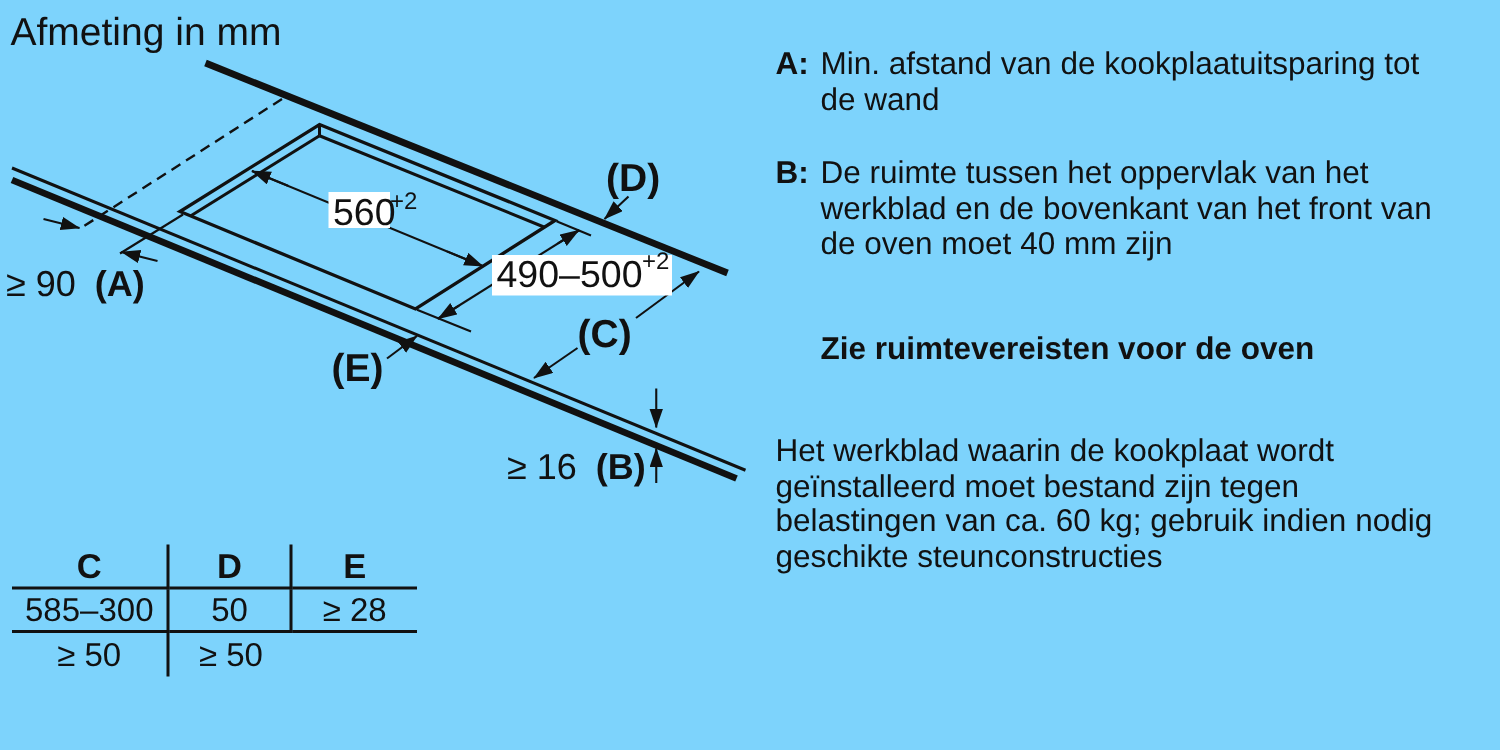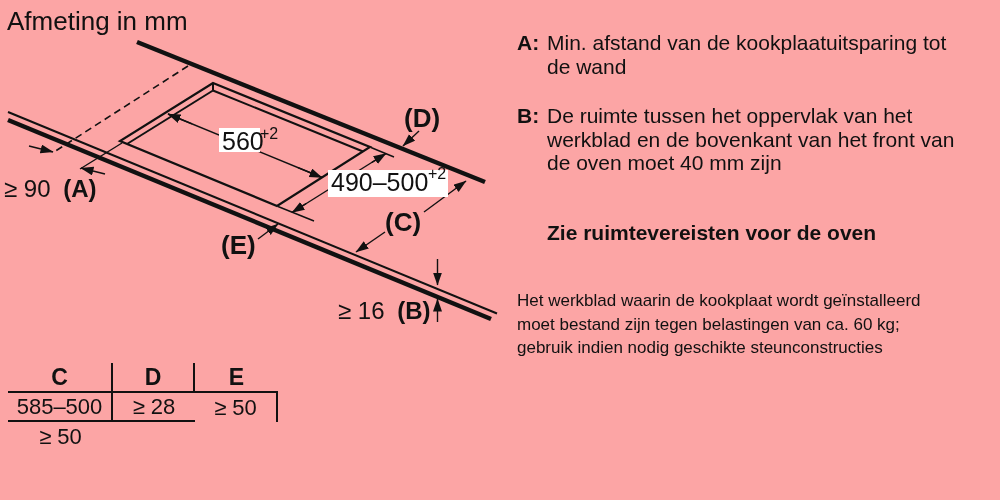--- a/index.html
+++ b/index.html
@@ -1,21 +1,21 @@
 <!DOCTYPE html>
 <html><head>
 <meta charset="utf-8">
 <style>
   * { margin: 0; padding: 0; box-sizing: border-box; }
   html, body { background: #ffffff; }
   .page {
     position: relative;
     width: 1000px;
     height: 500px;
-    background: #fca5a5;
+    background: #7dd3fc;
     font-family: "Liberation Sans", sans-serif;
     color: #111111;
     overflow: hidden;
     padding-left: 40px;
   }
   .title {
     position: absolute;
     left: 7px; top: 6px;
     font-size: 26px;
     line-height: 30px;
@@ -51,21 +51,21 @@
     font-size: 21px;
     line-height: 23.5px;
     color: #111111;
     display: flex;
   }
   .note .lbl { width: 30px; font-weight: bold; flex: 0 0 30px; }
   .note .txt { width: 408px; }
   .note-a { left: 517px; top: 31px; }
   .note-b { left: 517px; top: 104px; }
   .note-see { position: absolute; left: 547px; top: 221px; font-size: 21px; line-height: 23.5px; font-weight: bold; }
-  .note-load { position: absolute; left: 517px; top: 289px; width: 442px; font-size: 17px; line-height: 23.5px; }
+  .note-load { position: absolute; left: 517px; top: 289px; width: 442px; font-size: 21px; line-height: 23.5px; }
 </style>
 </head>
 <body>
 
 <div class="page">
 
   <div class="title">Afmeting in mm</div>
 
   <svg class="diagram" width="510" height="480" viewBox="0 0 510 480">
     <defs>
@@ -129,21 +129,22 @@
     <text x="385" y="231" font-size="26" font-weight="bold">(C)</text>
     <text x="404" y="127" font-size="26" font-weight="bold">(D)</text>
     <text x="221" y="254" font-size="26" font-weight="bold">(E)</text>
   </svg>
 
   <div class="spec-table">
     <div class="cell head vline hline">C</div>
     <div class="cell head vline hline">D</div>
     <div class="cell head hline">E</div>
 
-    <div class="cell vline hline">585–500</div>
+    <div class="cell vline hline">585–300</div>
+    <div class="cell vline hline">50</div>
     <div class="cell hline">≥ 28</div>
 
     <div class="cell vline">≥ 50</div>
     <div class="cell">≥ 50</div>
   </div>
 
   <div class="note note-a">
     <div class="lbl">A:</div>
     <div class="txt">Min. afstand van de kookplaatuitsparing tot de wand</div>
   </div>

